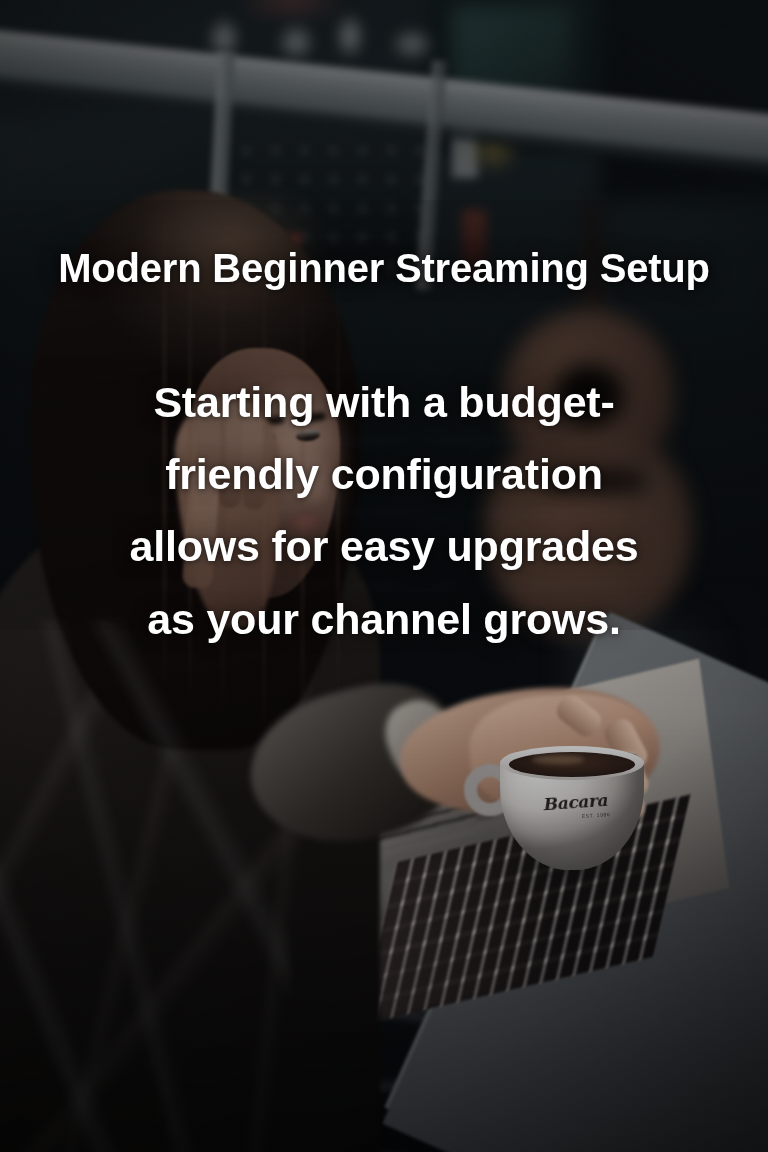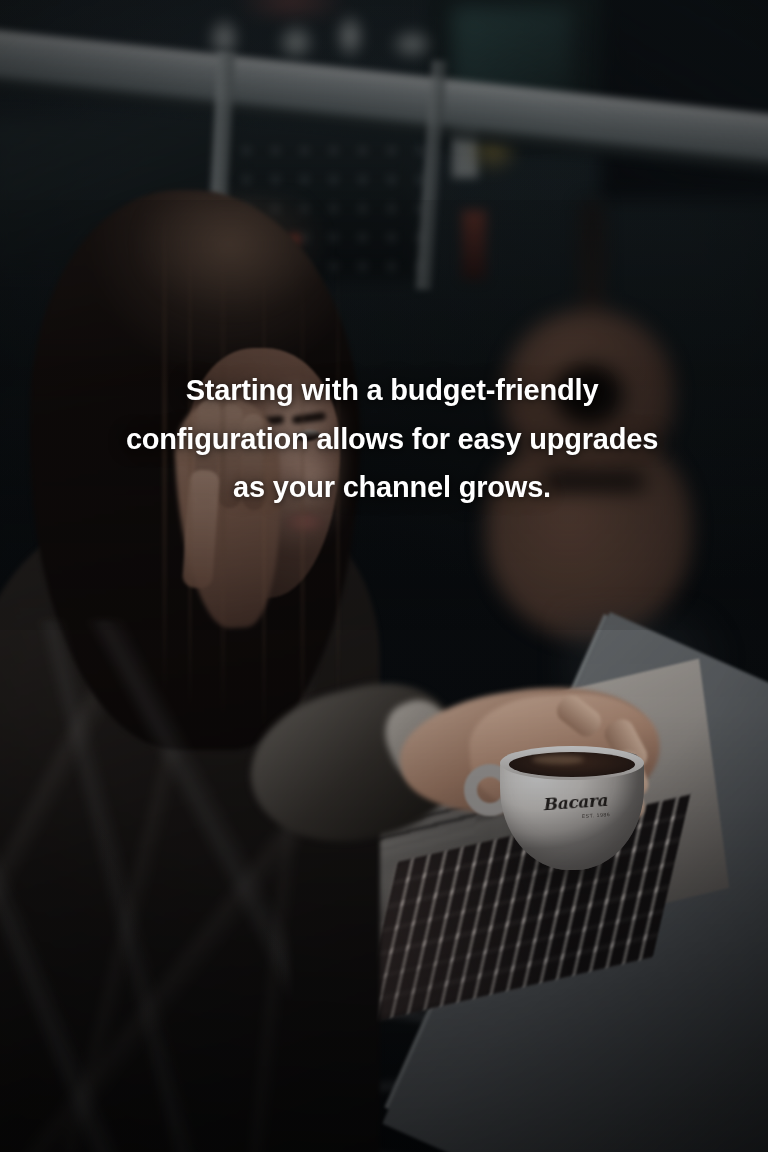--- a/index.html
+++ b/index.html
@@ -620,25 +620,25 @@
     text-align: center;
     color: #ffffff;
     font-size: 40px;
     line-height: 1.16;
     font-weight: bold;
     letter-spacing: -.2px;
     text-shadow: 0 1px 7px rgba(0,0,0,.62), 0 0 22px rgba(0,0,0,.45);
   }
   .subhead {
     position: absolute;
-    left: 112px; top: 366px;
+    left: 104px; top: 366px;
     width: 560px;
     text-align: center;
     color: #ffffff;
-    font-size: 29px;
+    font-size: 43px;
     line-height: 1.68;
     font-weight: bold;
     letter-spacing: -.2px;
     text-shadow: 0 1px 6px rgba(0,0,0,.58), 0 0 20px rgba(0,0,0,.42);
   }
   .site {
     position: absolute;
     left: 0; top: 1036px;
     width: 768px;
     text-align: center;
@@ -739,15 +739,16 @@
     <div class="cup-coffee-sheen"></div>
     <div class="cup-logo">Bacara</div>
     <div class="cup-logo-sub">EST. 1986</div>
 
     <div class="sheet-left-folds"></div>
 
     <div class="scrim"></div>
     <div class="text-scrim"></div>
   </div>
 
+  <div class="headline">Modern Beginner Streaming Setup</div>
   <div class="subhead">Starting with a budget-friendly configuration allows for easy upgrades as your channel grows.</div>
 
 </div>
 
 </body></html>

